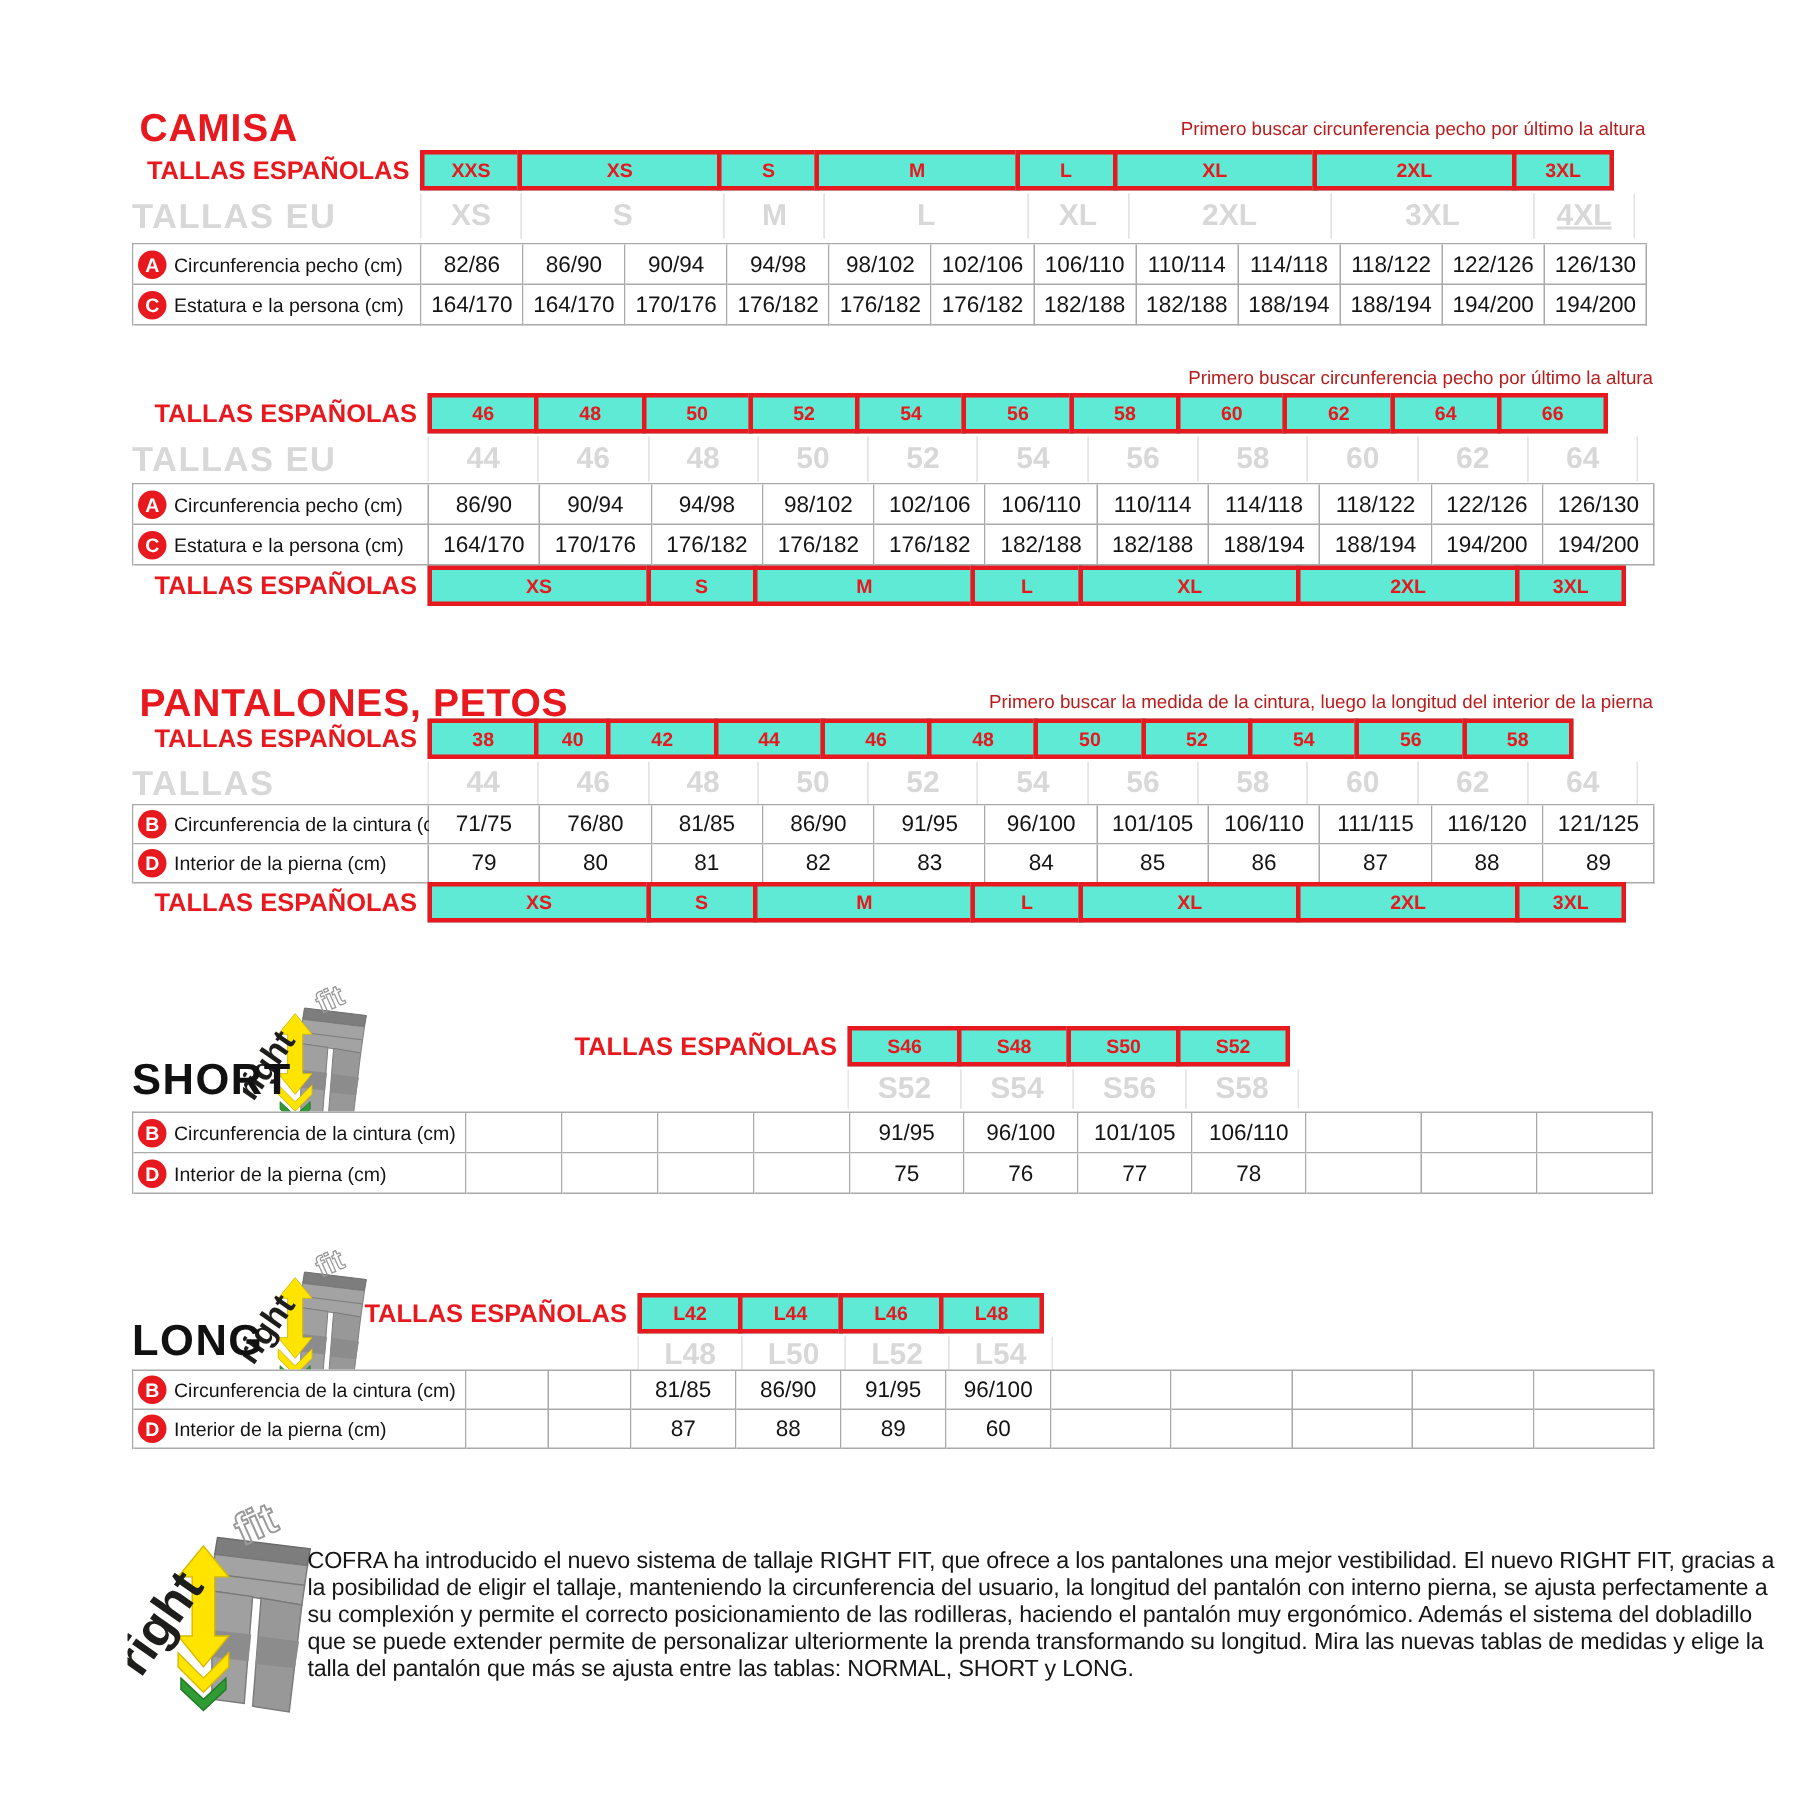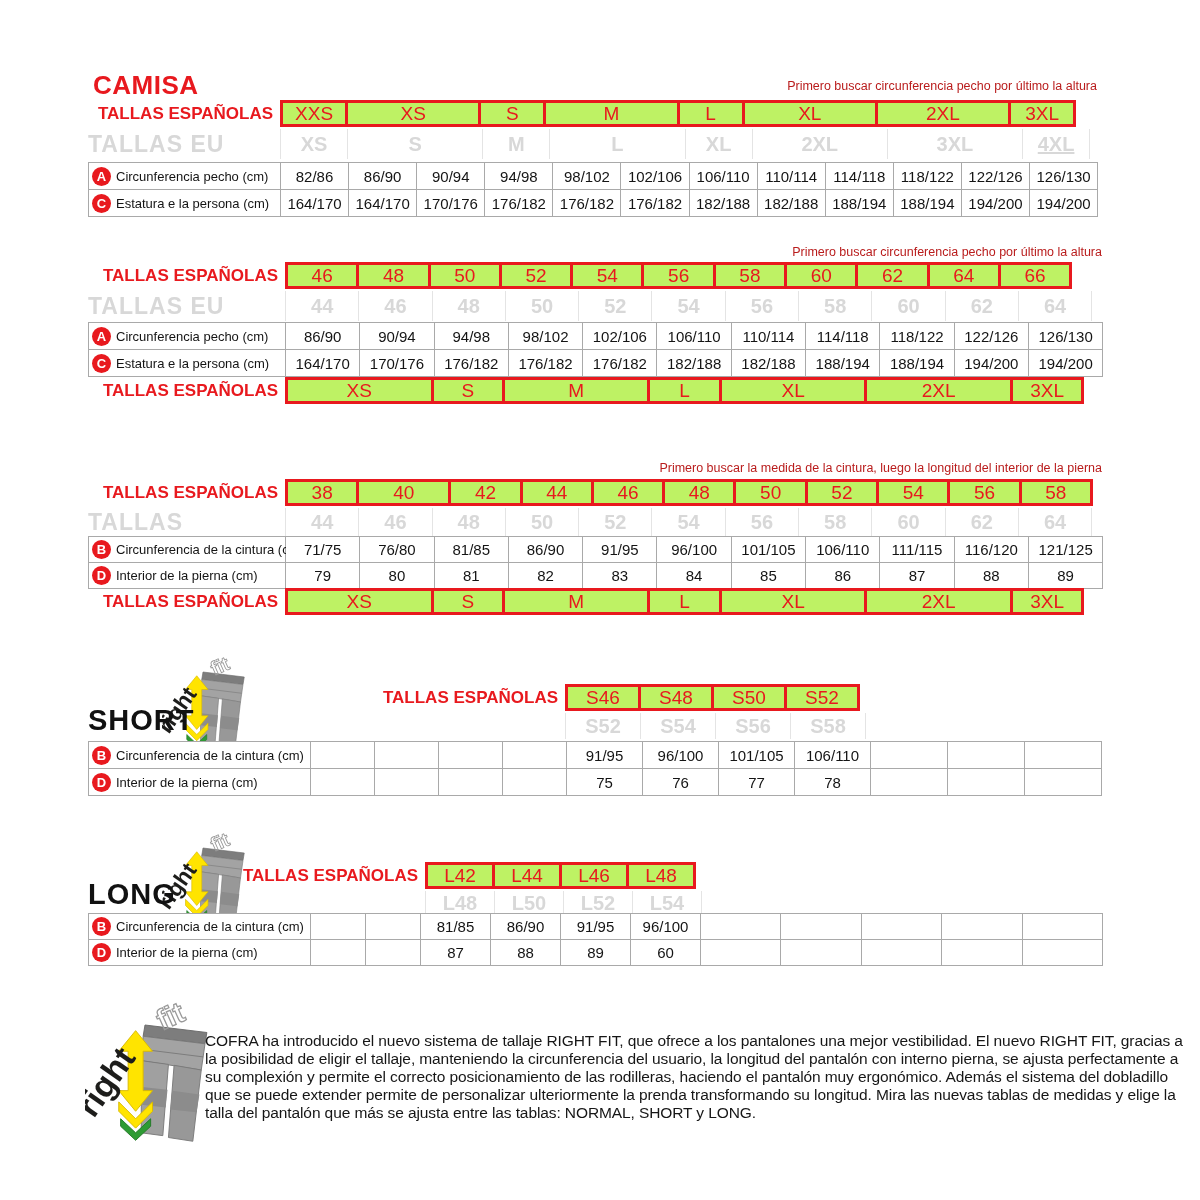--- a/index.html
+++ b/index.html
@@ -7,22 +7,22 @@
   body{font-family:"Liberation Sans",sans-serif;color:#111}
   .canvas{position:relative;width:1200px;height:1200px;background:#fff;overflow:hidden}
   .sec{position:absolute;left:88px}
   .sec-title{color:#e8191e;font-weight:bold;font-size:26px;letter-spacing:.5px;white-space:nowrap}
   .black-title{color:#111;font-weight:bold;font-size:29px;letter-spacing:1px;white-space:nowrap}
   .note{position:absolute;right:0;font-size:12.5px;color:#b91c1c;white-space:nowrap}
   .row-flex{position:absolute;display:flex;align-items:stretch}
   .row-label{display:flex;align-items:center;justify-content:flex-end;padding-right:7px;
              font-weight:bold;color:#e8191e;font-size:17px;white-space:nowrap}
   .spans{display:flex}
-  .red-cell{border:3px solid #e8191e;color:#e8191e;font-weight:normal;font-size:19px;
-            display:flex;align-items:center;justify-content:center;background:#bef264;margin-left:-3px}
+  .red-cell{border:3px solid #e8191e;color:#e8191e;font-weight:bold;font-size:13px;
+            display:flex;align-items:center;justify-content:center;background:#5eead4;margin-left:-3px}
   .red-cell:first-child{margin-left:0}
   .gray-cell{color:#d8d8d8;font-weight:bold;font-size:20px;display:flex;align-items:center;
              justify-content:center;border-right:1px solid #e4e4e4;border-left:1px solid #e4e4e4;margin-left:-1px}
   .gray-cell:first-child{margin-left:0}
   .eu-label{display:flex;align-items:center;justify-content:flex-start;color:#d8d8d8;
             font-weight:bold;font-size:23px;letter-spacing:1px;white-space:nowrap}
   .data-table{position:absolute;display:grid;border-top:1px solid #a9a9a9;border-left:1px solid #a9a9a9;background:#fff}
   .cell{border-right:1px solid #a9a9a9;border-bottom:1px solid #a9a9a9;display:flex;align-items:center;
         justify-content:center;font-size:15px;color:#141414;background:#fff}
   .lab{justify-content:flex-start;gap:5px;padding-left:3px;font-size:13px;white-space:nowrap}
@@ -177,26 +177,27 @@
           <div class="red-cell" style="width: 148.6px;">M</div>
           <div class="red-cell" style="width: 74.3px;">L</div>
           <div class="red-cell" style="width: 148.6px;">XL</div>
           <div class="red-cell" style="width: 148.6px;">2XL</div>
           <div class="red-cell" style="width: 74.3px;">3XL</div>
         </div>
     </div>
   </div>
 
   <div class="sec" style="top:453px;width:1014px;height:165px">
+    <div class="sec-title" style="position:absolute;left:5px;top:0">PANTALONES, PETOS</div>
     <div class="note" style="top:8px">Primero buscar la medida de la cintura, luego la longitud del interior de la pierna</div>
     <div class="row-flex" style="top:26px;left:0;height:27px">
       <div class="row-label" style="width:197px">TALLAS ESPAÑOLAS</div>
       <div class="spans">
           <div class="red-cell" style="width: 74.3px;">38</div>
-          <div class="red-cell" style="width: 95px;">40</div>
+          <div class="red-cell" style="width: 51px;">40</div>
           <div class="red-cell" style="width: 74.3px;">42</div>
           <div class="red-cell" style="width: 74.3px;">44</div>
           <div class="red-cell" style="width: 74.3px;">46</div>
           <div class="red-cell" style="width: 74.3px;">48</div>
           <div class="red-cell" style="width: 74.3px;">50</div>
           <div class="red-cell" style="width: 74.3px;">52</div>
           <div class="red-cell" style="width: 74.3px;">54</div>
           <div class="red-cell" style="width: 74.3px;">56</div>
           <div class="red-cell" style="width: 74.3px;">58</div>
         </div>

